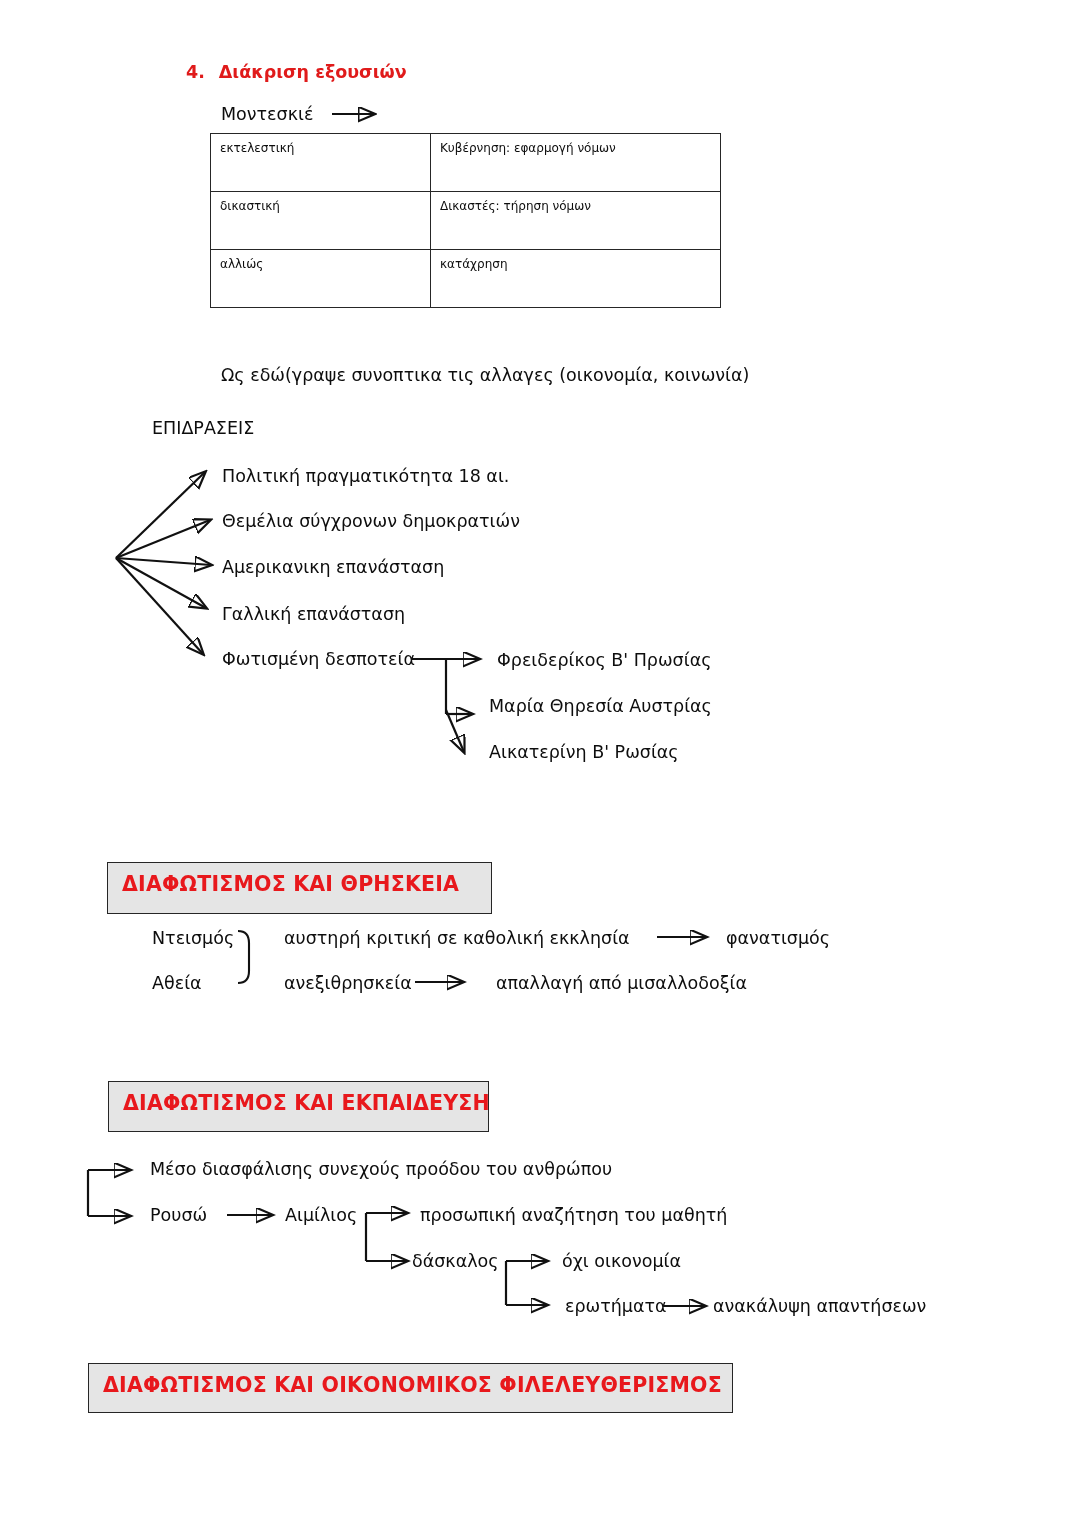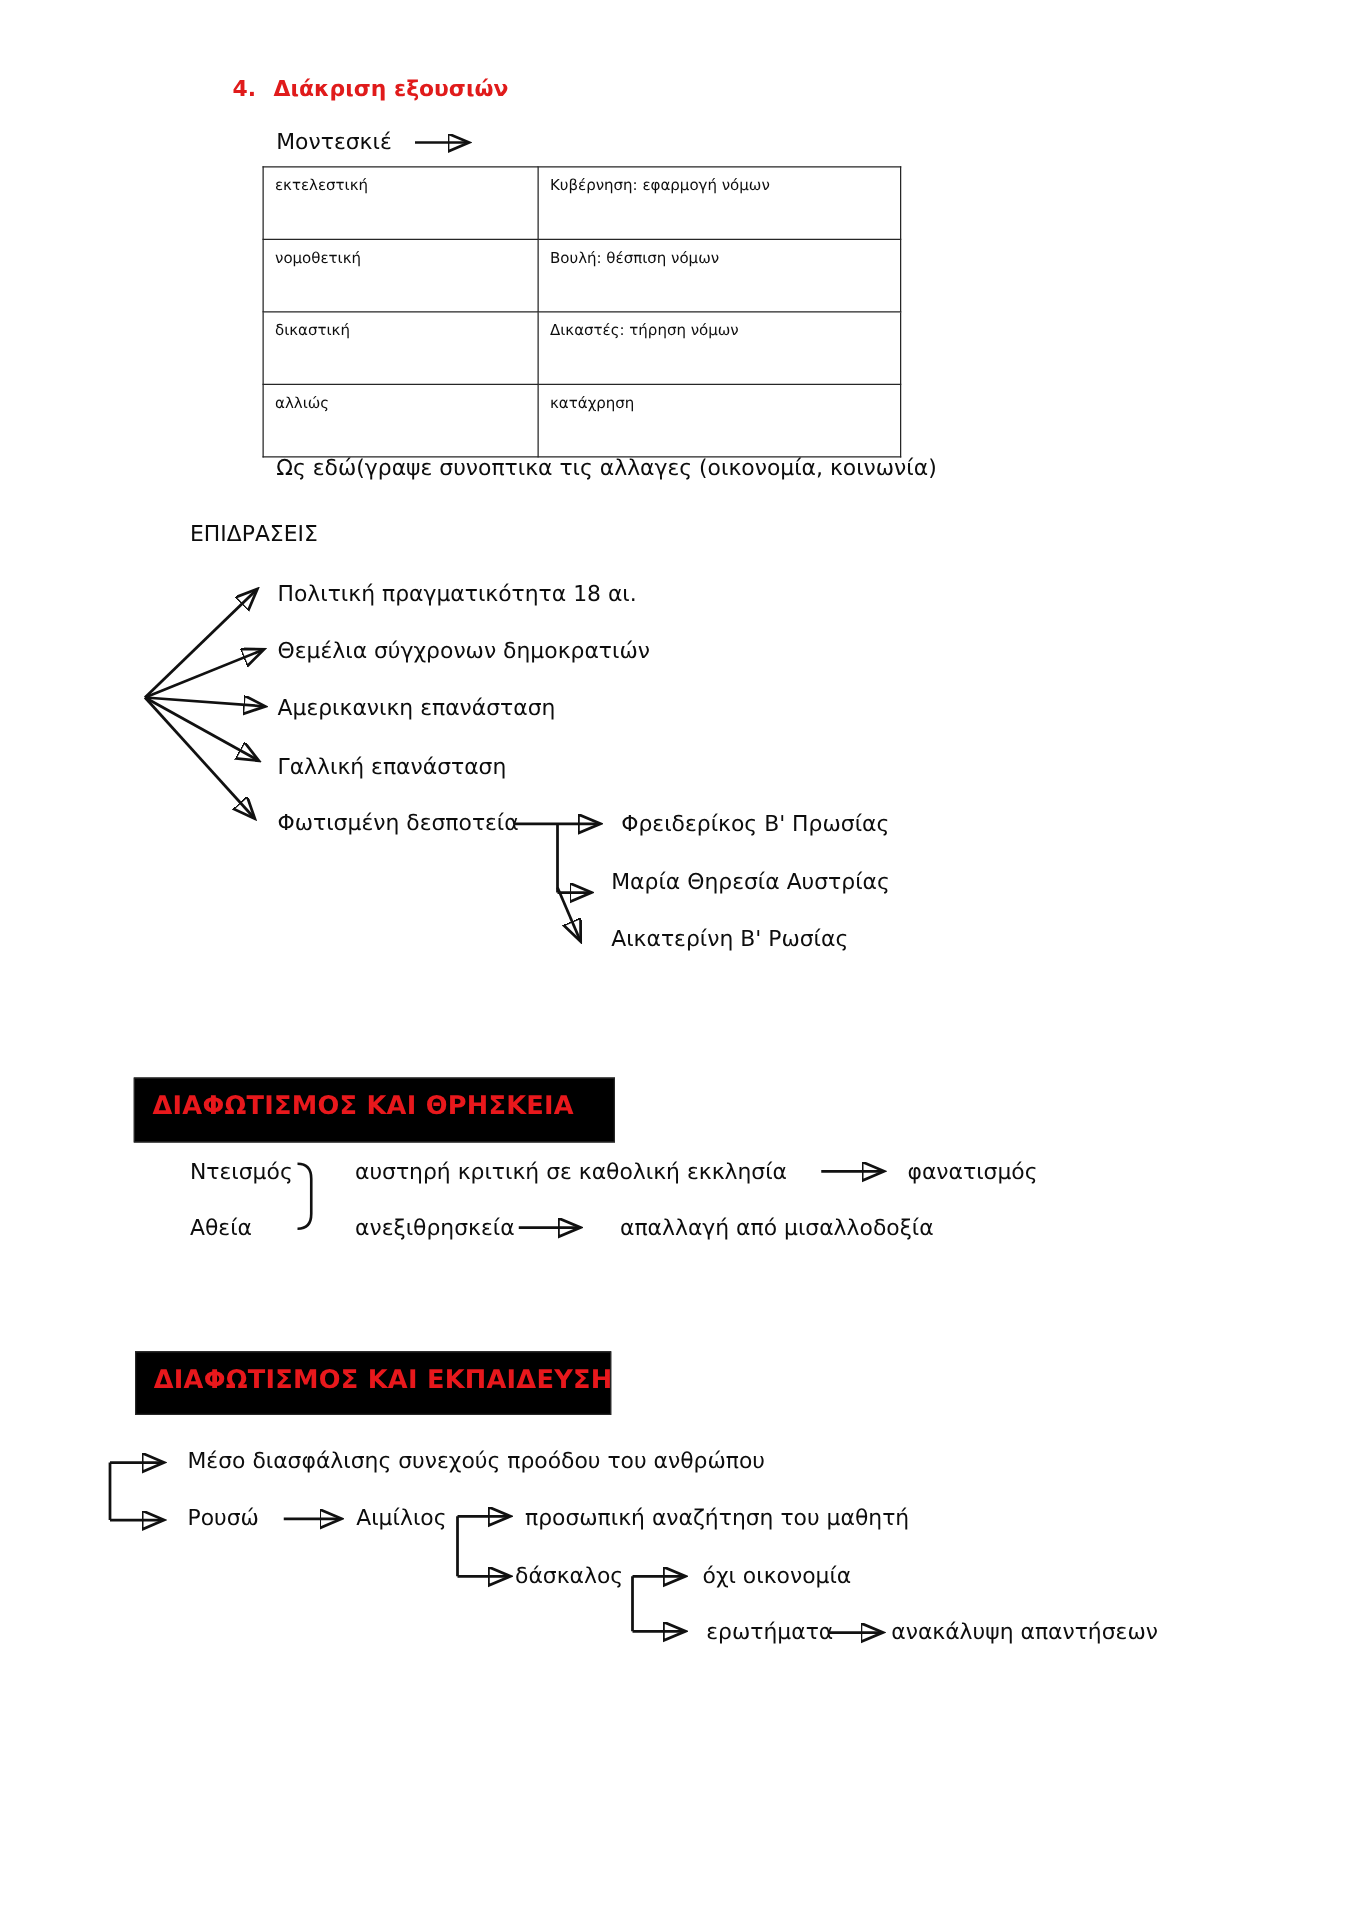--- a/index.html
+++ b/index.html
@@ -54,21 +54,21 @@
     color: #0d0d0d;
     white-space: nowrap;
     height: 24px;
   }
   .powers-table td.c1 { width: 201px; }
   .powers-table td.c2 { width: 271px; }
 
   
   .banner {
     border: 1.6px solid #262626;
-    background: #000000;
+    background: #e5e5e5;
     box-sizing: border-box;
     display: flex;
     align-items: flex-start;
   }
   .banner-label {
     color: #E8181C;
     font-weight: bold;
     font-size: 20.5px;
     letter-spacing: 0.2px;
     white-space: nowrap;
@@ -96,24 +96,20 @@
       </marker>
     </defs>
     <line x1="2" y1="10" x2="44" y2="10" stroke-width="2.1" marker-end="url(#ah)"></line>
   </svg>
 
   <table class="powers-table abs" style="left:210px; top:133px;">
     <tbody>
       <tr>
         <td class="c1">εκτελεστική</td>
         <td class="c2">Κυβέρνηση: εφαρμογή νόμων</td>
-      </tr>
-      <tr>
-        <td class="c1">νομοθετική</td>
-        <td class="c2">Βουλή: θέσπιση νόμων</td>
       </tr>
       <tr>
         <td class="c1">δικαστική</td>
         <td class="c2">Δικαστές: τήρηση νόμων</td>
       </tr>
       <tr>
         <td class="c1">αλλιώς</td>
         <td class="c2">κατάχρηση</td>
       </tr>
     </tbody>
@@ -248,14 +244,17 @@
 
   <svg class="conn" style="left:0px; top:0px;" width="1080" height="1527">
     <defs>
       <marker id="ah9" markerWidth="9" markerHeight="9" refX="7.4" refY="3.4" orient="auto">
         <path d="M0,0 L8,3.4 L0,6.8 z" fill="#111111" stroke="none"></path>
       </marker>
     </defs>
     <line x1="663" y1="1306" x2="705" y2="1306" stroke-width="2.2" marker-end="url(#ah9)"></line>
   </svg>
 
+  <div class="abs banner" style="left:88px; top:1363px; width:645px; height:50px;">
+    <span class="banner-label">ΔΙΑΦΩΤΙΣΜΟΣ ΚΑΙ ΟΙΚΟΝΟΜΙΚΟΣ ΦΙΛΕΛΕΥΘΕΡΙΣΜΟΣ</span>
+  </div>
 
 </div>
 
 </body></html>

